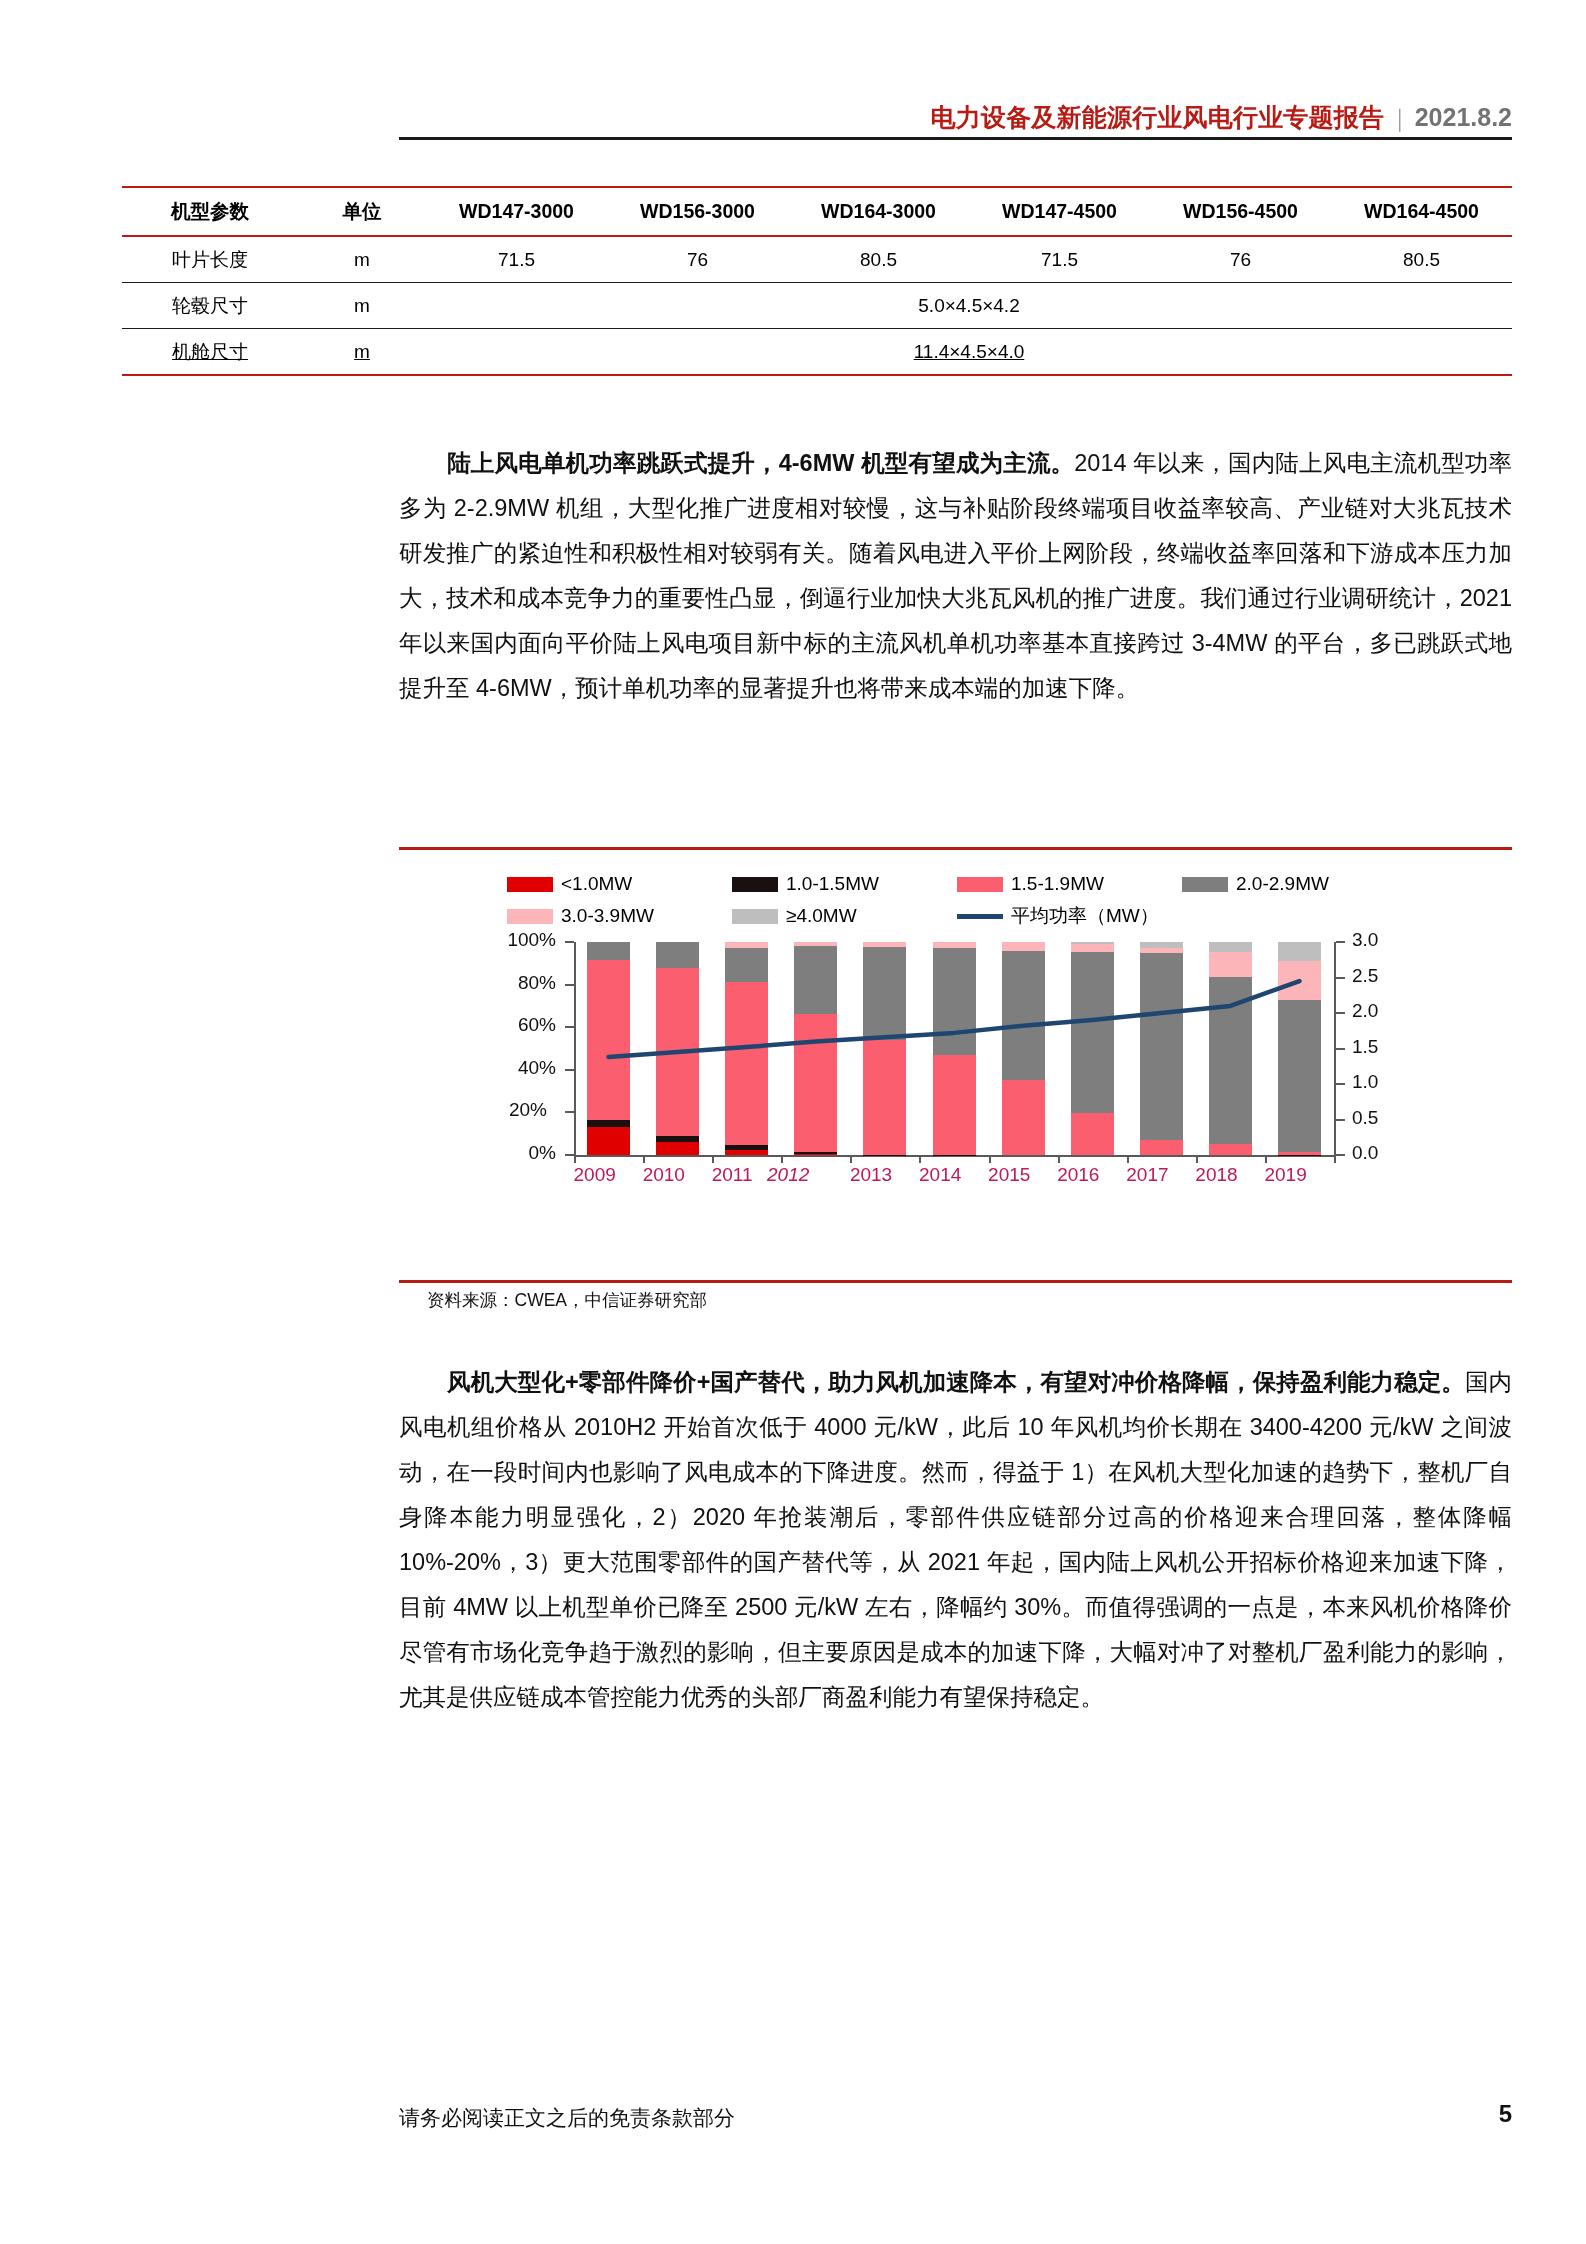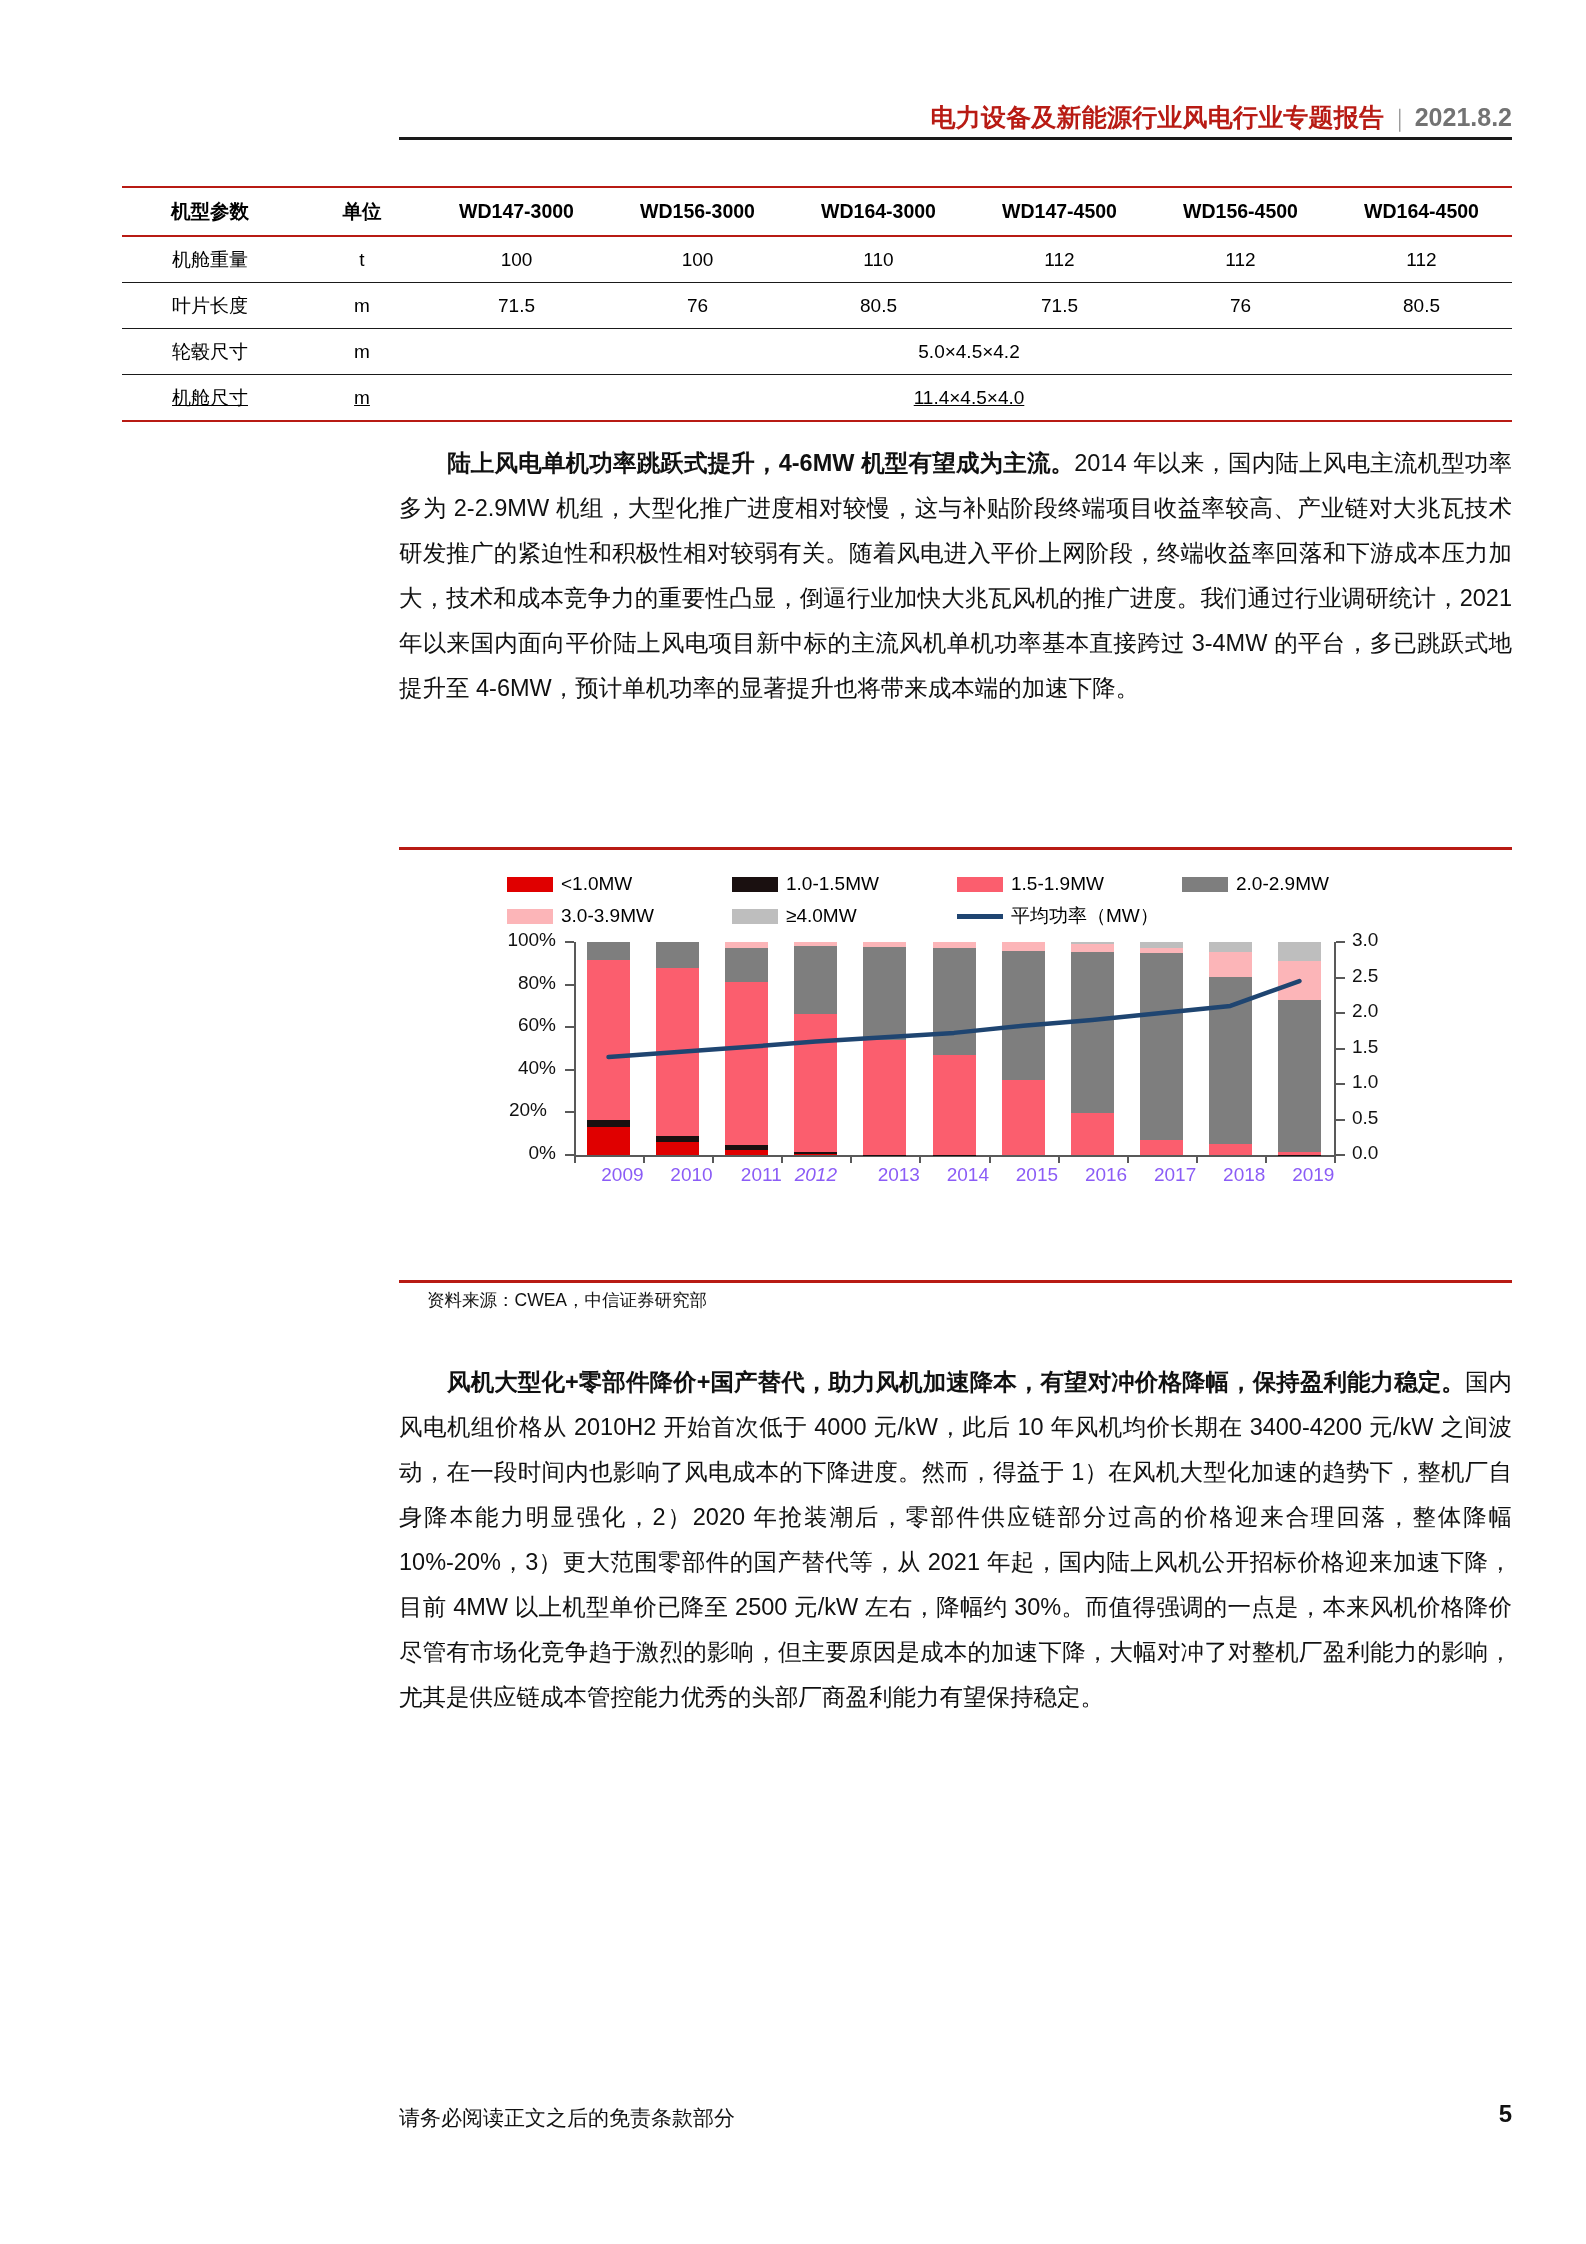--- a/index.html
+++ b/index.html
@@ -100,22 +100,22 @@
   .axis-bottom {
     position:absolute; left:175px; top:213px; width:762px; height:2px; background:#595959;
   }
   .ytick { position:absolute; width:9px; height:2px; background:#595959; }
   .ylab {
     position:absolute; font-size:19px; color:#111; text-align:right; width:70px;
   }
   .ylab-r { text-align:left; width:60px; }
   .xtick { position:absolute; width:2px; height:8px; background:#595959; top:213px; }
   .xlab {
-    position:absolute; top:222px; font-size:19px; color:#8b5cf6;
-    text-align:right; width:70px;
+    position:absolute; top:222px; font-size:19px; color:#be185d;
+    text-align:left; width:70px;
   }
   .bar { position:absolute; bottom:0; width:43px; }
   .seg { width:100%; display:block; }
   svg.line-ov { position:absolute; left:0; top:0; overflow:visible; }
   .footer-left {
     position:absolute; left:399px; top:2104px; font-size:21px; color:#111;
   }
   .footer-page {
     position:absolute; left:1462px; top:2100px; width:50px; text-align:right;
     font-size:24px; font-weight:bold; color:#111;
@@ -139,30 +139,20 @@
           <th class="col-unit">单位</th>
           <th>WD147-3000</th>
           <th>WD156-3000</th>
           <th>WD164-3000</th>
           <th>WD147-4500</th>
           <th>WD156-4500</th>
           <th>WD164-4500</th>
         </tr>
       </thead>
       <tbody>
-        <tr class="row-line">
-          <td class="col-name">机舱重量</td>
-          <td class="col-unit">t</td>
-          <td>100</td>
-          <td>100</td>
-          <td>110</td>
-          <td>112</td>
-          <td>112</td>
-          <td>112</td>
-        </tr>
         <tr class="row-line">
           <td class="col-name">叶片长度</td>
           <td class="col-unit">m</td>
           <td>71.5</td>
           <td>76</td>
           <td>80.5</td>
           <td>71.5</td>
           <td>76</td>
           <td>80.5</td>
         </tr>

